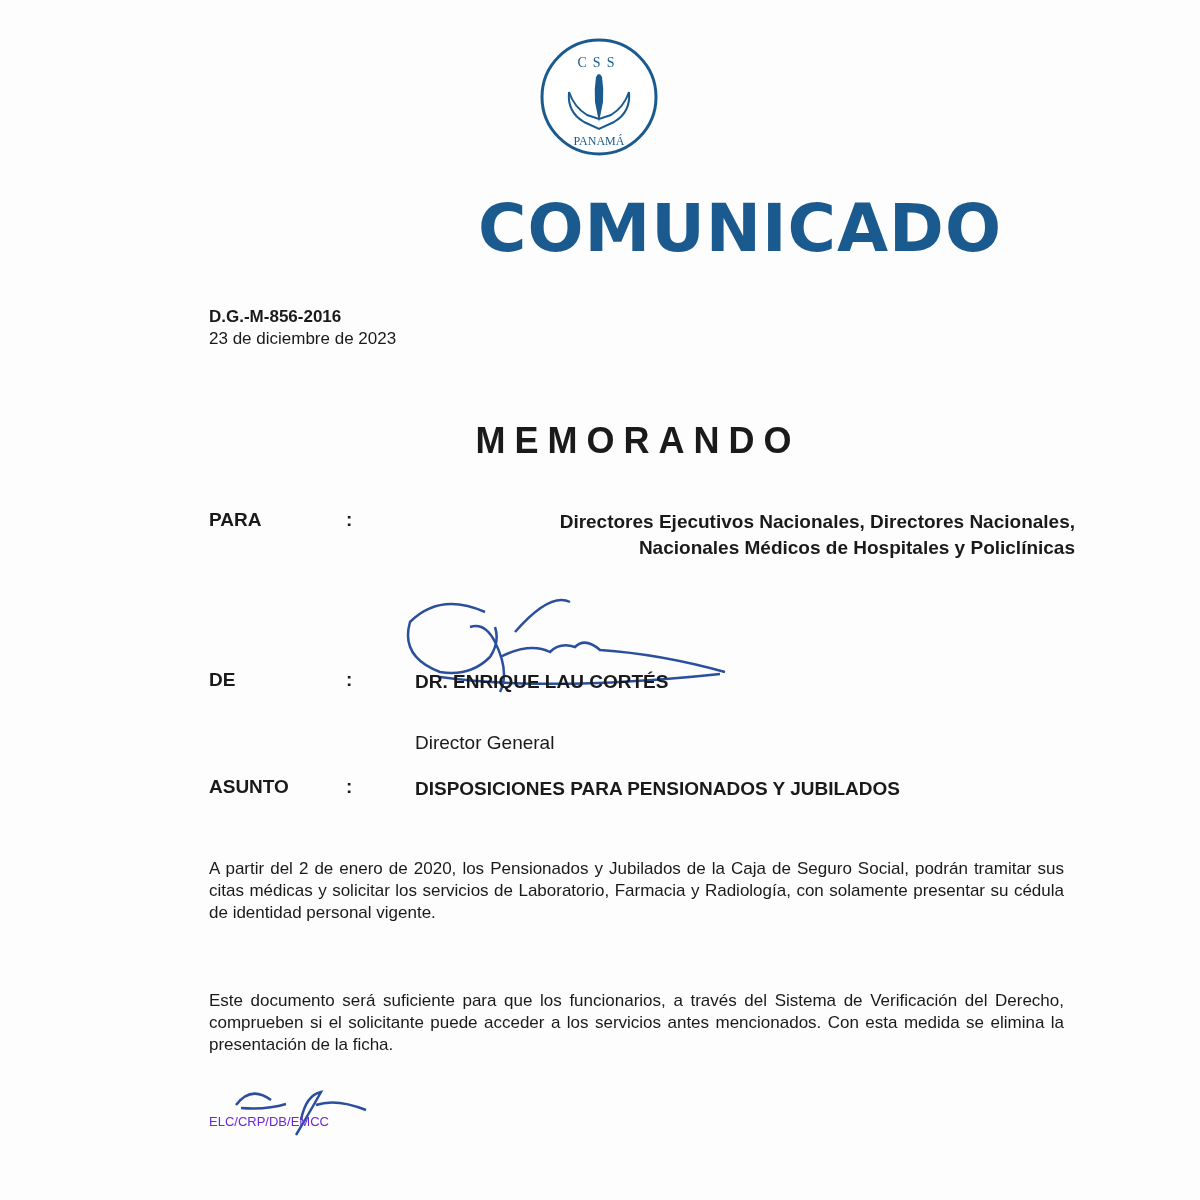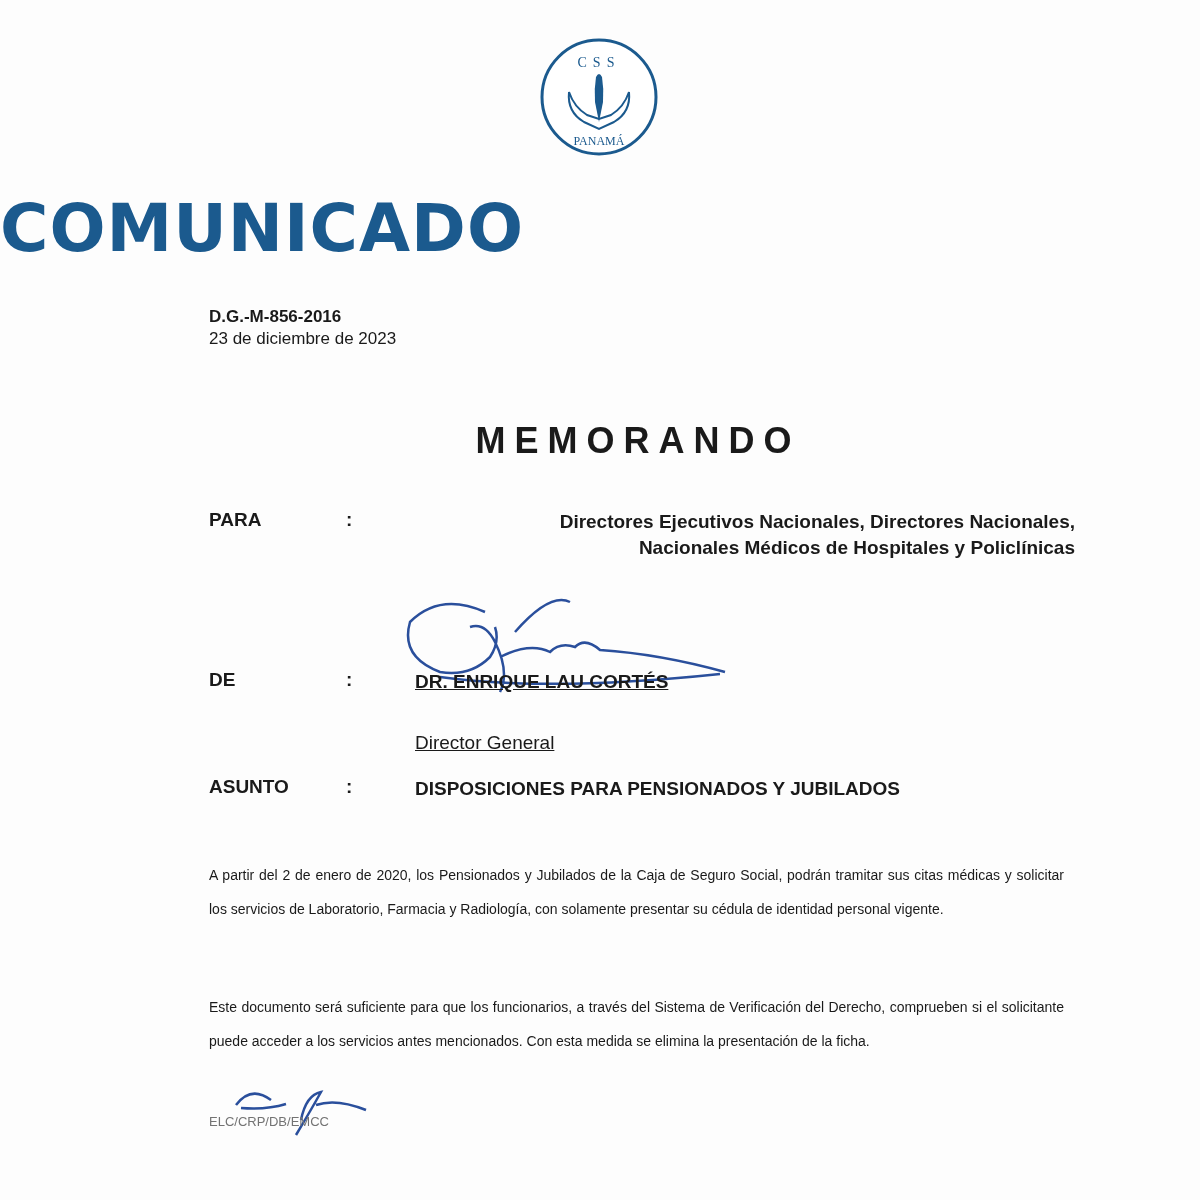--- a/index.html
+++ b/index.html
@@ -2,40 +2,40 @@
 <html><head>
 <meta charset="utf-8">
 <style>
   html, body { margin: 0; padding: 0; }
   body {
     width: 1200px; height: 1200px; background: #fdfdfd; position: relative; overflow: hidden;
     font-family: "Liberation Sans", sans-serif; color: #1a1a1a;
   }
   .logo { position: absolute; left: 539px; top: 37px; width: 120px; height: 120px; }
   .title {
-    position: absolute; left: 0; width: 1002px; top: 190px; text-align: left;
+    position: absolute; left: 0; width: 1002px; top: 190px; text-align: right;
     font-family: "DejaVu Sans", sans-serif; font-weight: bold; font-size: 66px;
     color: #1b5a8e; letter-spacing: 1px;
   }
   .ref { position: absolute; left: 209px; top: 306px; font-size: 17px; line-height: 22px; }
   .ref .code { font-weight: bold; }
   .memo {
     position: absolute; left: 0; width: 1200px; top: 420px; text-align: center;
     font-weight: bold; font-size: 36px; letter-spacing: 9px; padding-left: 76px; box-sizing: border-box;
   }
   .row { position: absolute; left: 209px; font-size: 19px; line-height: 26px; font-weight: bold; }
   .row .label { position: absolute; left: 0; width: 120px; }
   .row .colon { position: absolute; left: 137px; }
   .row .value { position: absolute; left: 206px; width: 660px; }
   .row .sub { font-weight: normal; margin-top: 35px; }
   .para {
-    position: absolute; left: 209px; width: 855px; font-size: 14px; line-height: 34px;
+    position: absolute; left: 209px; width: 855px; font-size: 17px; line-height: 22px;
     text-align: justify;
   }
-  .initials { position: absolute; left: 209px; top: 1114px; font-size: 13px; color: #737373; }
+  .initials { position: absolute; left: 209px; top: 1114px; font-size: 13px; color: #6d28d9; }
   .sig { position: absolute; left: 400px; top: 582px; width: 340px; height: 130px; }
   .sig2 { position: absolute; left: 226px; top: 1080px; width: 150px; height: 60px; }
 </style>
 </head>
 <body>
 
 <svg class="logo" viewBox="0 0 120 120">
   <circle cx="60" cy="60" r="57" fill="#fff" stroke="#1b5a8e" stroke-width="3"></circle>
   <text x="60" y="30" text-anchor="middle" font-family="Liberation Serif, serif" font-size="14" fill="#1b5a8e" letter-spacing="6">CSS</text>
   <path d="M30 55 Q28 75 45 85 L60 92 L75 85 Q92 75 90 55 Q85 70 72 78 L60 82 L48 78 Q35 70 30 55Z" fill="none" stroke="#1b5a8e" stroke-width="2"></path>
@@ -61,21 +61,21 @@
   </div>
 </div>
 
 <svg class="sig" viewBox="0 0 340 130">
   <path d="M85 30 Q40 10 10 40 Q0 75 40 90 Q70 95 90 75 Q100 60 95 45 M70 45 Q85 40 95 60 Q110 90 100 110 M115 50 Q150 10 170 20 M100 75 Q130 60 150 70 Q160 60 175 65 Q185 55 200 68 Q260 72 325 90 M40 95 Q150 110 320 92" fill="none" stroke="#2a4f9c" stroke-width="2.5"></path>
 </svg>
 
 <div class="row" style="top:667px;">
   <span class="label">DE</span>
   <span class="colon">:</span>
-  <div class="value" style="top:2px;text-decoration:underline;">
+  <div class="value" style="top:2px;">
     <div>DR. ENRIQUE LAU CORTÉS</div>
     <div class="sub">Director General</div>
   </div>
 </div>
 
 <div class="row" style="top:774px;">
   <span class="label">ASUNTO</span>
   <span class="colon">:</span>
   <div class="value" style="top:2px; width:700px;">DISPOSICIONES PARA PENSIONADOS Y JUBILADOS</div>
 </div>

